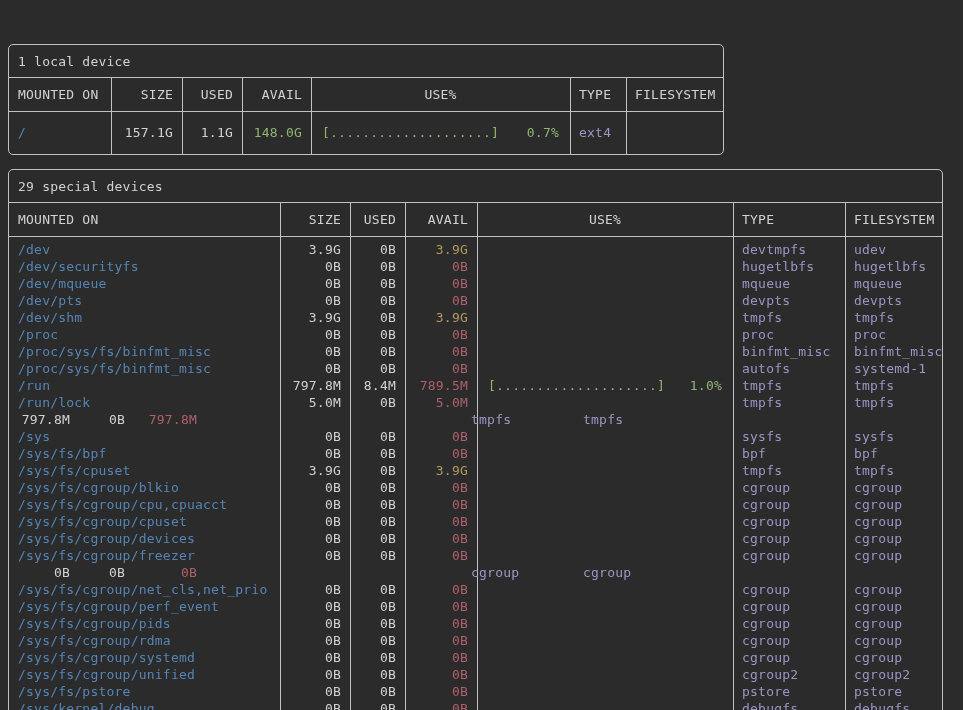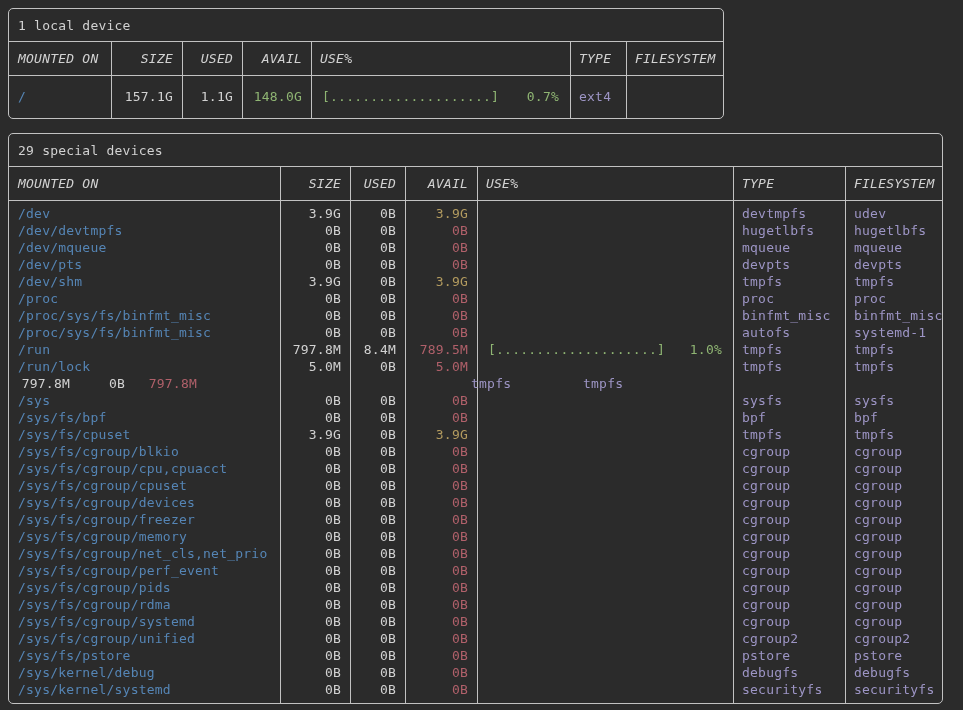--- a/index.html
+++ b/index.html
@@ -9,30 +9,30 @@
   *{box-sizing:border-box;}
   html,body{margin:0;padding:0;}
   body{
     width:963px;height:710px;background:var(--background);
     font-family:"DejaVu Sans Mono","Liberation Mono",monospace;
     font-size:13px;letter-spacing:0.22px;color:var(--text);
     overflow:hidden;
   }
   .screen{padding:8px 0 0 8px;}
   .tbl{border:1px solid var(--border);border-radius:5px;background:var(--background);}
-  .t1{width:716px;margin-bottom:14px;}
+  .t1{width:716px;margin-bottom:14px;margin-top:36px;}
   .t2{width:935px;}
   .tbl-title{height:33px;line-height:33px;padding:0 9px;border-bottom:1px solid var(--border);white-space:pre;}
   .tbl-head{display:flex;border-bottom:1px solid var(--border);}
-  .tbl-head .cell{height:33px;line-height:33px;font-style:italic;}
+  .tbl-head .cell{height:33px;line-height:33px;}
   .tbl-body{padding:4px 0 5px;}
   .row{display:flex;height:17px;line-height:17px;}
   .row.tall{height:33px;line-height:33px;}
   .cell{flex:0 0 auto;padding:0 9px;white-space:pre;overflow:hidden;}
-  .left{text-align:left;} .right{text-align:right;} .center{}
+  .left{text-align:left;} .right{text-align:right;} .center{text-align:center;}
   .use{display:flex;justify-content:space-between;padding:0 11px;}
   .t-plain{color:var(--text);} .t-blue{color:var(--blue);} .t-green{color:var(--green);}
   .t-yellow{color:var(--yellow);} .t-red{color:var(--red);} .t-purple{color:var(--purple);}
   
   .t1 .c0{width:102px}.t1 .c1{width:71px}.t1 .c2{width:60px}.t1 .c3{width:69px}
   .t1 .c4{width:259px}.t1 .c5{width:56px}.t1 .c6{width:99px}
   
   .t2 .c0{width:271px}.t2 .c1{width:70px}.t2 .c2{width:55px}.t2 .c3{width:72px}
   .t2 .c4{width:256px}.t2 .c5{width:112px}.t2 .c6{width:111px}
   
@@ -90,21 +90,21 @@
         <div class="row">
           <div class="cell c0 left t-blue">/dev</div>
           <div class="cell c1 right t-plain">3.9G</div>
           <div class="cell c2 right t-plain">0B</div>
           <div class="cell c3 right t-yellow">3.9G</div>
           <div class="cell c4 use"></div>
           <div class="cell c5 left t-purple">devtmpfs</div>
           <div class="cell c6 left t-purple">udev</div>
         </div>
         <div class="row">
-          <div class="cell c0 left t-blue">/dev/devtmpfs</div>
+          <div class="cell c0 left t-blue">/dev/securityfs</div>
           <div class="cell c1 right t-plain">0B</div>
           <div class="cell c2 right t-plain">0B</div>
           <div class="cell c3 right t-red">0B</div>
           <div class="cell c4 use"></div>
           <div class="cell c5 left t-purple">hugetlbfs</div>
           <div class="cell c6 left t-purple">hugetlbfs</div>
         </div>
         <div class="row">
           <div class="cell c0 left t-blue">/dev/mqueue</div>
           <div class="cell c1 right t-plain">0B</div>
@@ -251,21 +251,20 @@
         <div class="row">
           <div class="cell c0 left t-blue">/sys/fs/cgroup/freezer</div>
           <div class="cell c1 right t-plain">0B</div>
           <div class="cell c2 right t-plain">0B</div>
           <div class="cell c3 right t-red">0B</div>
           <div class="cell c4 use"></div>
           <div class="cell c5 left t-purple">cgroup</div>
           <div class="cell c6 left t-purple">cgroup</div>
         </div>
         <div class="row">
-          <div class="cell c0 left t-blue">/sys/fs/cgroup/memory</div>
           <div class="cell c1 right t-plain">0B</div>
           <div class="cell c2 right t-plain">0B</div>
           <div class="cell c3 right t-red">0B</div>
           <div class="cell c4 use"></div>
           <div class="cell c5 left t-purple">cgroup</div>
           <div class="cell c6 left t-purple">cgroup</div>
         </div>
         <div class="row">
           <div class="cell c0 left t-blue">/sys/fs/cgroup/net_cls,net_prio</div>
           <div class="cell c1 right t-plain">0B</div>

